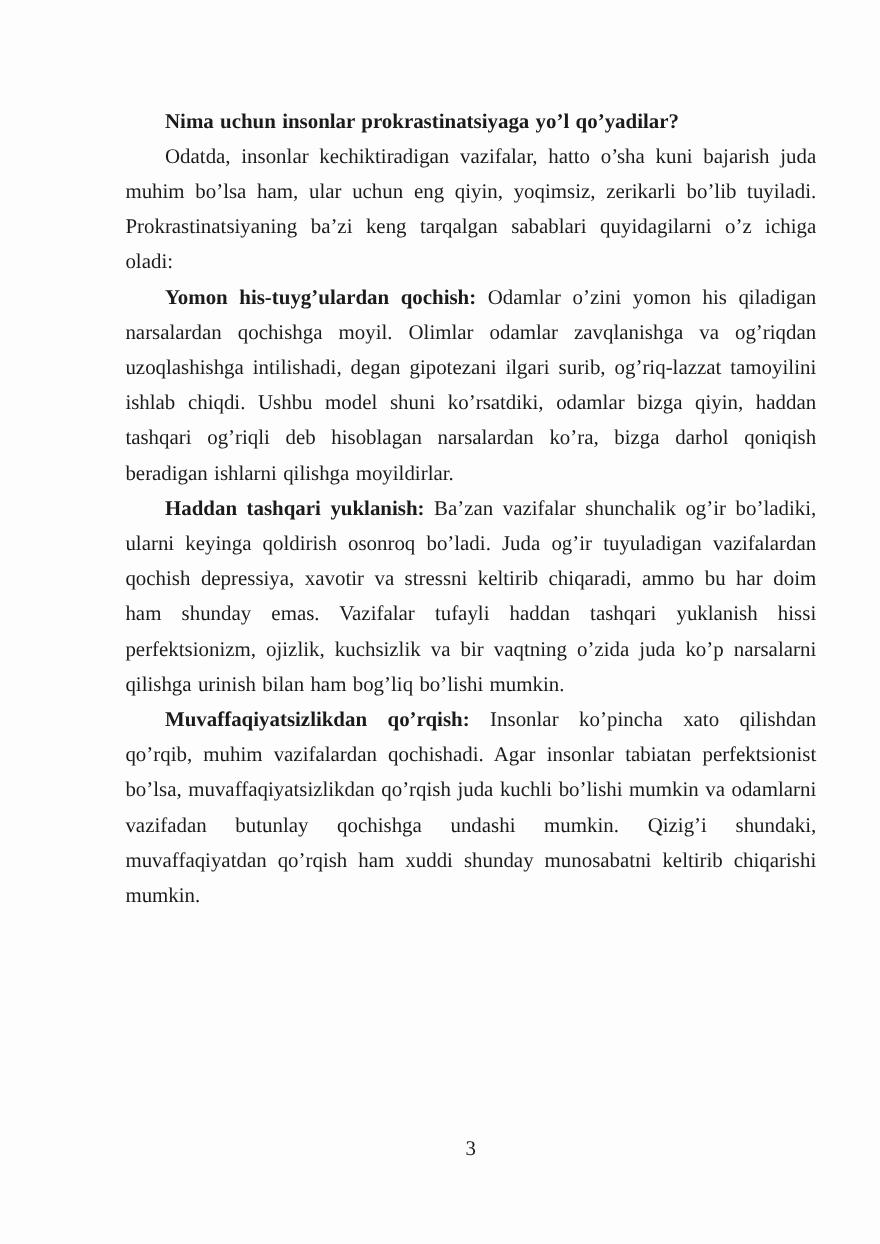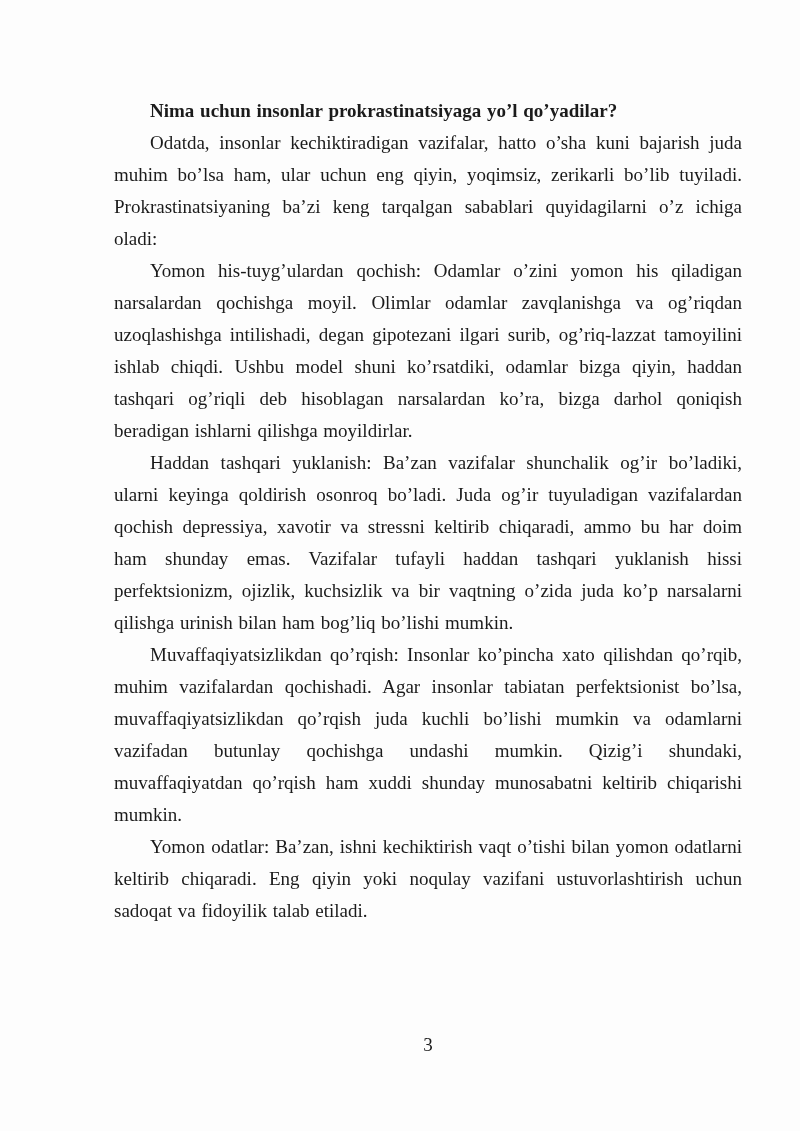--- a/index.html
+++ b/index.html
@@ -30,21 +30,21 @@
     line-height: 32px;
     text-align: justify;
     text-indent: 36px;
     word-spacing: 1px;
   }
   .title {
     font-weight: bold;
     text-align: left;
   }
   .lead {
-    font-weight: normal;
+    font-weight: bold;
   }
   .pagenum {
     position: absolute;
     top: 1033px;
     left: 114px;
     width: 628px;
     text-align: center;
     font-size: 19px;
     line-height: 24px;
   }
@@ -59,18 +59,17 @@
 
     <p class="para"><span>Odatda, insonlar kechiktiradigan vazifalar, hatto o’sha kuni bajarish juda muhim bo’lsa ham, ular uchun eng qiyin, yoqimsiz, zerikarli bo’lib tuyiladi. Prokrastinatsiyaning ba’zi keng tarqalgan sabablari quyidagilarni o’z ichiga oladi:</span></p>
 
     <p class="para"><span class="lead">Yomon his-tuyg’ulardan qochish:</span> <span>Odamlar o’zini yomon his qiladigan narsalardan qochishga moyil. Olimlar odamlar zavqlanishga va og’riqdan uzoqlashishga intilishadi, degan gipotezani ilgari surib, og’riq-lazzat tamoyilini ishlab chiqdi. Ushbu model shuni ko’rsatdiki, odamlar bizga qiyin, haddan tashqari og’riqli deb hisoblagan narsalardan ko’ra, bizga darhol qoniqish beradigan ishlarni qilishga moyildirlar.</span></p>
 
     <p class="para"><span class="lead">Haddan tashqari yuklanish:</span> <span>Ba’zan vazifalar shunchalik og’ir bo’ladiki, ularni keyinga qoldirish osonroq bo’ladi. Juda og’ir tuyuladigan vazifalardan qochish depressiya, xavotir va stressni keltirib chiqaradi, ammo bu har doim ham shunday emas. Vazifalar tufayli haddan tashqari yuklanish hissi perfektsionizm, ojizlik, kuchsizlik va bir vaqtning o’zida juda ko’p narsalarni qilishga urinish bilan ham bog’liq bo’lishi mumkin.</span></p>
 
 
     <p class="para"><span class="lead">Muvaffaqiyatsizlikdan qo’rqish:</span> <span>Insonlar ko’pincha xato qilishdan qo’rqib, muhim vazifalardan qochishadi. Agar insonlar tabiatan perfektsionist bo’lsa, muvaffaqiyatsizlikdan qo’rqish juda kuchli bo’lishi mumkin va odamlarni vazifadan butunlay qochishga undashi mumkin. Qizig’i shundaki, muvaffaqiyatdan qo’rqish ham xuddi shunday munosabatni keltirib chiqarishi mumkin.</span></p>
 
-    <p class="para"><span class="lead">Yomon odatlar:</span> <span>Ba’zan, ishni kechiktirish vaqt o’tishi bilan yomon odatlarni keltirib chiqaradi. Eng qiyin yoki noqulay vazifani ustuvorlashtirish uchun sadoqat va fidoyilik talab etiladi.</span></p>
 
   </div>
 
   <div class="pagenum">3</div>
 </div>
 
 </body></html>

